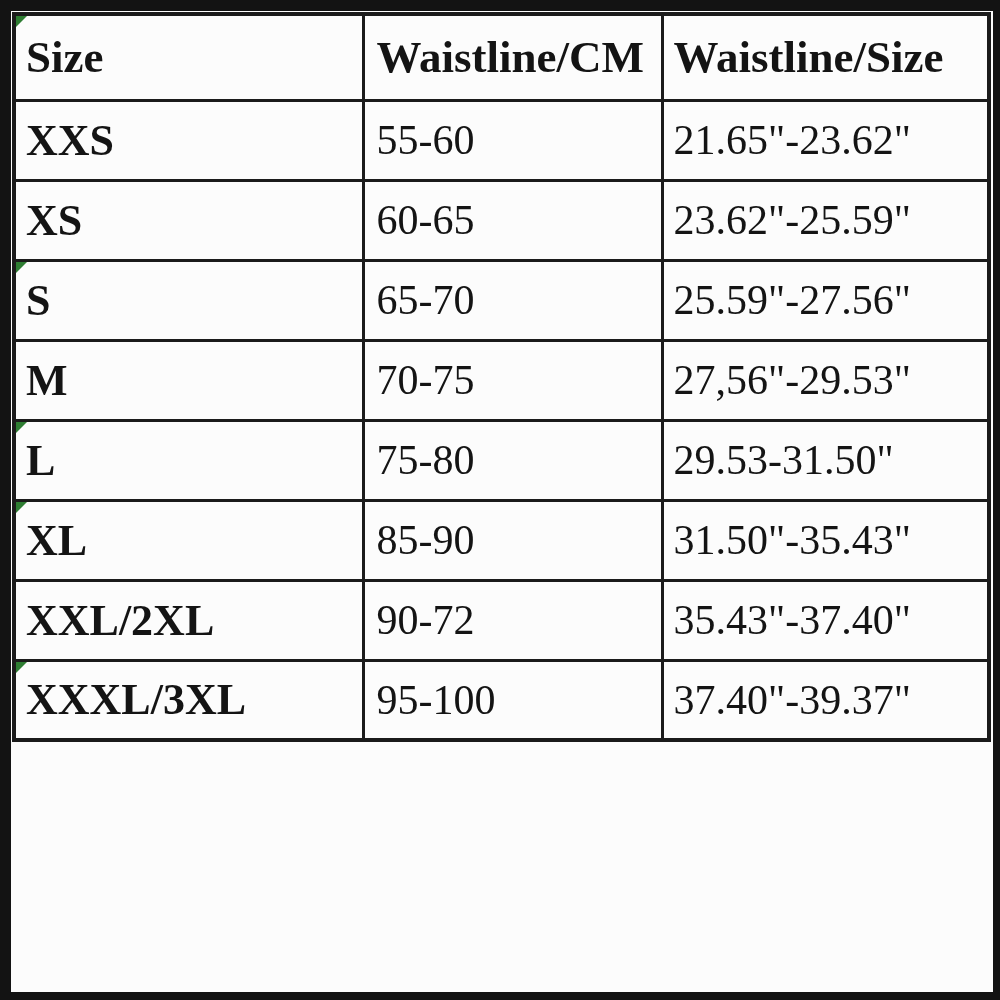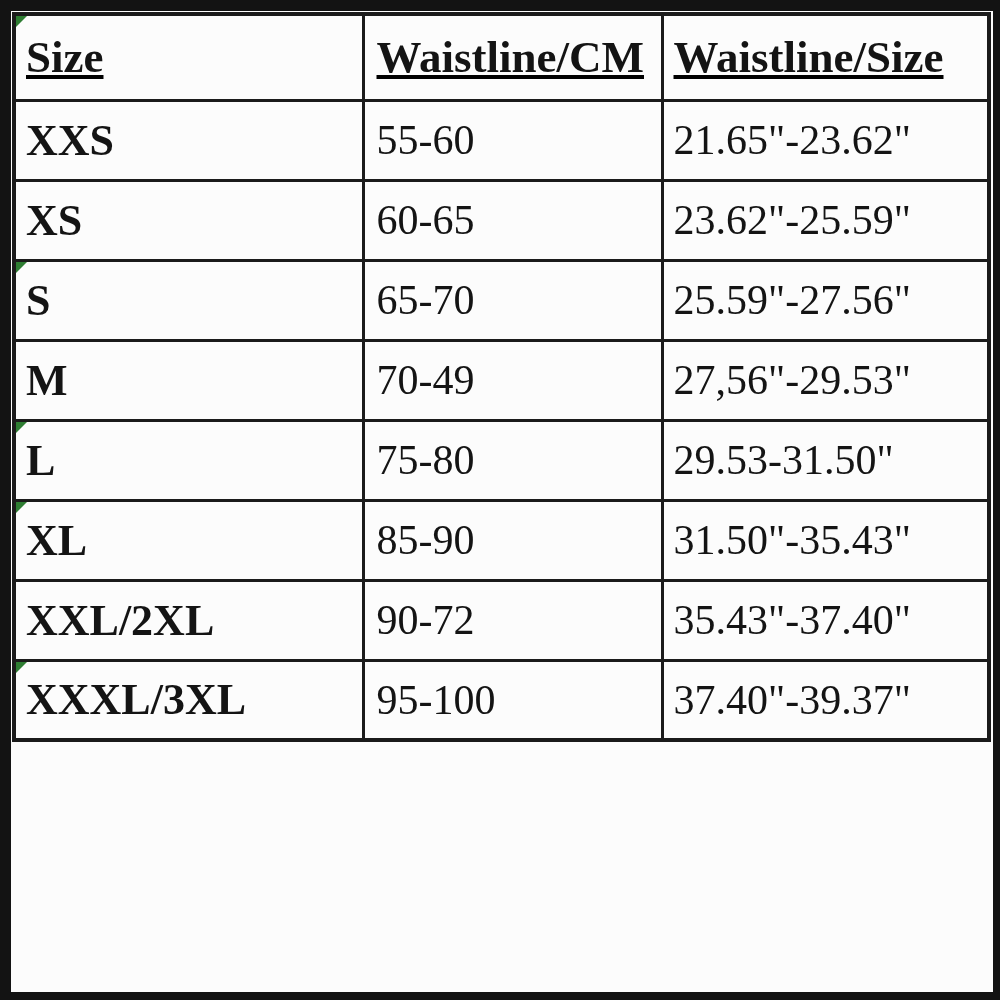--- a/index.html
+++ b/index.html
@@ -44,21 +44,21 @@
   }
   .size-chart th,
   .size-chart td {
     border: 3px solid var(--border);
     position: relative;
     white-space: nowrap;
     overflow: hidden;
     color: var(--text);
     vertical-align: middle;
   }
-  .size-chart thead tr { height: 86px; text-decoration: underline; }
+  .size-chart thead tr { height: 86px; }
   .size-chart tbody tr { height: 80px; }
   .size-chart th {
     text-align: left;
     font-weight: bold;
     font-size: 45px;
   }
   .size-chart td { font-size: 42px; font-weight: normal; }
   .size-chart td.size-cell { font-size: 44px; font-weight: bold; }
   .col-size   { padding-left: 10px; }
   .col-cm     { padding-left: 12px; }
@@ -121,21 +121,21 @@
             <span>S</span>
           </td>
           <td class="col-cm">65-70</td>
           <td class="col-inch">25.59"-27.56"</td>
         </tr>
         <tr>
           <td class="size-cell col-size">
             
             <span>M</span>
           </td>
-          <td class="col-cm">70-49</td>
+          <td class="col-cm">70-75</td>
           <td class="col-inch">27,56"-29.53"</td>
         </tr>
         <tr>
           <td class="size-cell col-size">
             <span class="flag"></span>
             <span>L</span>
           </td>
           <td class="col-cm">75-80</td>
           <td class="col-inch">29.53-31.50"</td>
         </tr>

